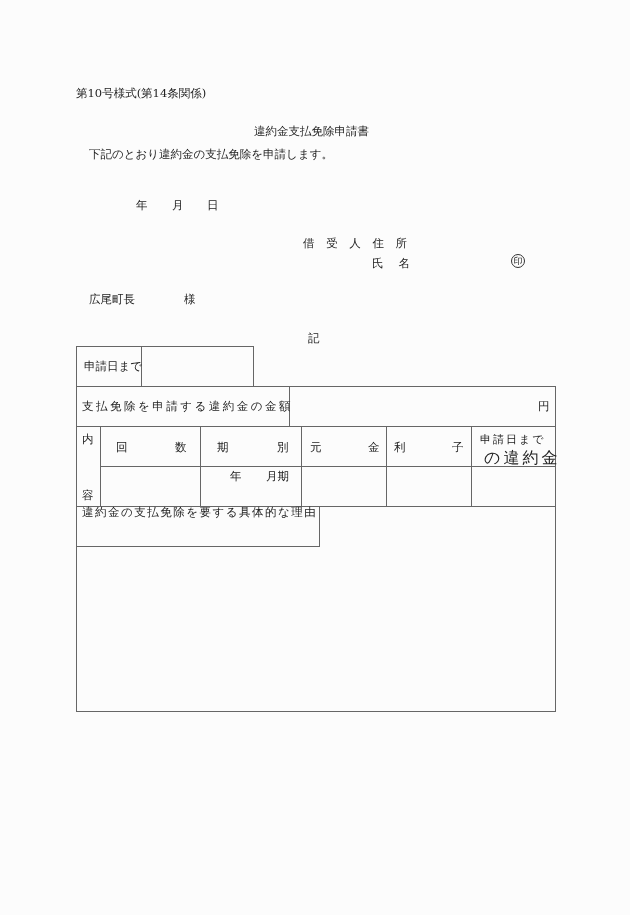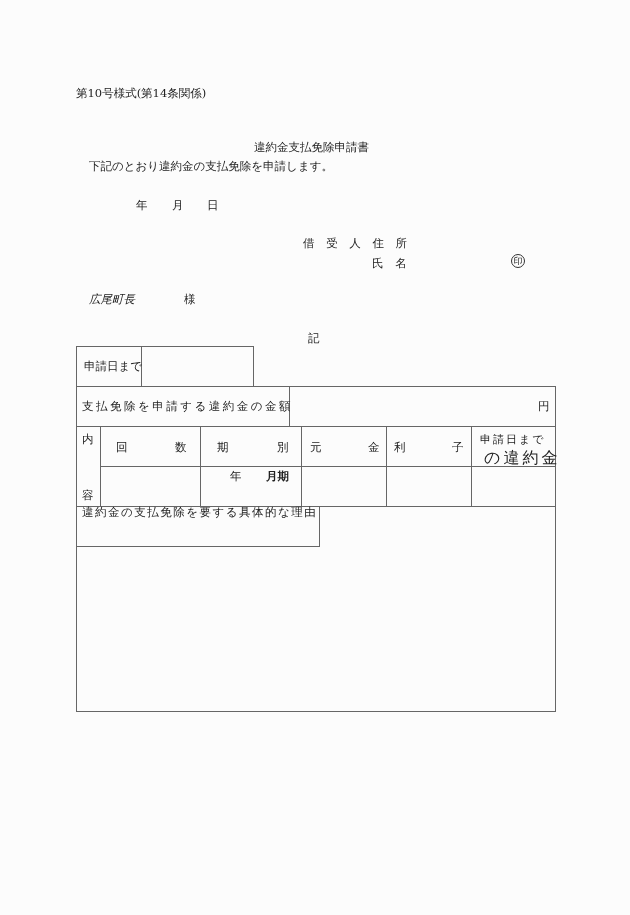--- a/index.html
+++ b/index.html
@@ -10,32 +10,32 @@
   .ln { position:absolute; background:#666; }
   .h { height:1px; }
   .v { width:1px; }
   .seal { position:absolute; left:511px; top:254px; width:12px; height:12px; border:1px solid #333;
           border-radius:50%; font-size:9px; line-height:12px; text-align:center; }
 </style>
 </head>
 <body>
 
 <div class="abs" style="left:76px;top:86px;">第10号様式(第14条関係)</div>
-<div class="abs" style="left:254px;top:140px;">違約金支払免除申請書</div>
-<div class="abs" style="left:89px;top:159px;">下記のとおり違約金の支払免除を申請します。</div>
+<div class="abs" style="left:254px;top:124px;">違約金支払免除申請書</div>
+<div class="abs" style="left:89px;top:147px;">下記のとおり違約金の支払免除を申請します。</div>
 
 <div class="abs" style="left:136px;top:198px;">年</div>
 <div class="abs" style="left:172px;top:198px;">月</div>
 <div class="abs" style="left:207px;top:198px;">日</div>
 
 <div class="abs sp" style="left:303px;top:236px;">借 受 人 住 所</div>
-<div class="abs sp" style="left:372px;top:256px;">氏 名</div>
+<div class="abs sp" style="left:372px;top:256px;font-family:Liberation Mono, monospace;">氏 名</div>
 <div class="seal">印</div>
 
-<div class="abs" style="left:89px;top:292px;font-style:italic;">広尾町長</div>
+<div class="abs" style="left:89px;top:292px;">広尾町長</div>
 <div class="abs" style="left:184px;top:292px;">様</div>
 <div class="abs" style="left:308px;top:331px;">記</div>
 
 <div class="ln h" style="left:76px;top:346px;width:178px;"></div>
 <div class="ln v" style="left:76px;top:346px;height:366px;"></div>
 <div class="ln v" style="left:141px;top:346px;height:40px;"></div>
 <div class="ln v" style="left:253px;top:346px;height:40px;"></div>
 <div class="ln h" style="left:76px;top:386px;width:480px;"></div>
 <div class="ln v" style="left:555px;top:386px;height:326px;"></div>
 <div class="ln v" style="left:289px;top:386px;height:40px;"></div>
@@ -66,16 +66,16 @@
 <div class="abs" style="left:217px;top:440px;">期</div>
 <div class="abs" style="left:277px;top:440px;">別</div>
 <div class="abs" style="left:310px;top:440px;">元</div>
 <div class="abs" style="left:368px;top:440px;">金</div>
 <div class="abs" style="left:394px;top:440px;">利</div>
 <div class="abs" style="left:452px;top:440px;">子</div>
 <div class="abs" style="left:480px;top:432px;font-size:11px;letter-spacing:2px;font-family:Liberation Serif, serif;">申請日まで</div>
 <div class="abs" style="left:484px;top:448px;font-size:16px;letter-spacing:3px;">の違約金</div>
 
 <div class="abs" style="left:230px;top:469px;">年</div>
-<div class="abs" style="left:266px;top:469px;font-weight:bold;">月期</div>
+<div class="abs" style="left:266px;top:469px;">月期</div>
 
 <div class="abs" style="left:82px;top:505px;letter-spacing:1.5px;">違約金の支払免除を要する具体的な理由</div>
 <div class="abs" style="left:80px;top:550px;width:470px;height:156px;white-space:normal;"></div>
 
 </body></html>

